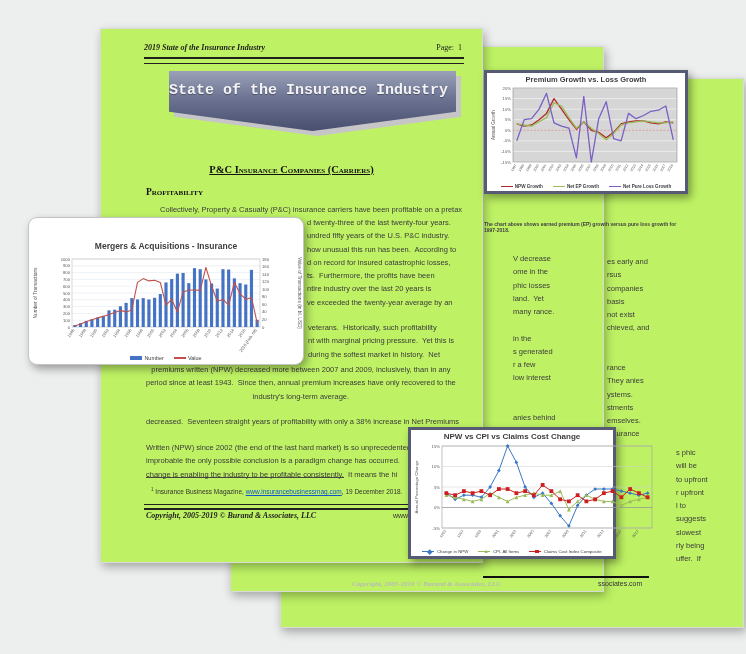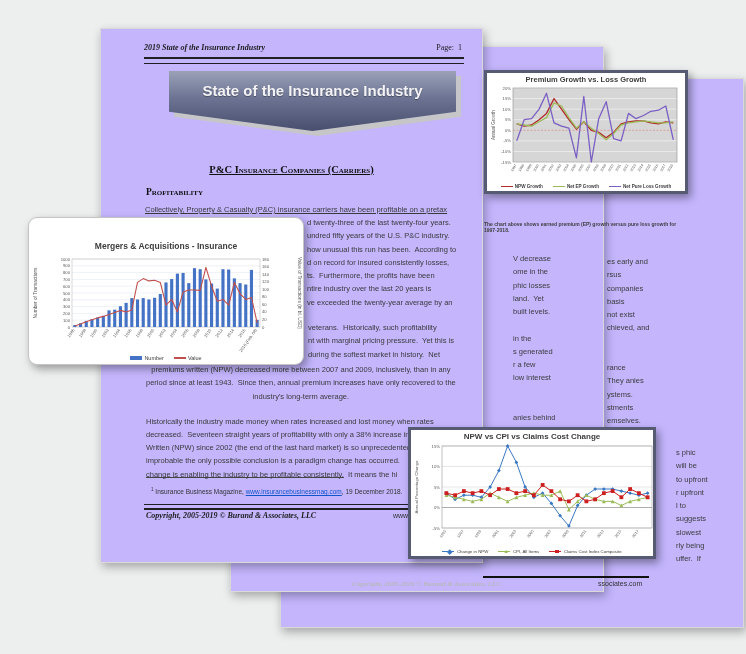--- a/index.html
+++ b/index.html
@@ -1,18 +1,18 @@
 <!DOCTYPE html>
 <html><head>
 <meta charset="utf-8">
 <style>
   html,body{margin:0;padding:0;background:#e9eaeb;}
   .canvas{position:relative;width:746px;height:654px;background:#edeeee;overflow:hidden;
           font-family:"Liberation Sans",sans-serif;}
-  .page{position:absolute;background:#c4b5fd;border:1px solid #d9d9d9;
+  .page{position:absolute;background:#bef264;border:1px solid #d9d9d9;
         box-shadow:2px 4px 9px rgba(0,0,0,.30);}
   .page3{left:280px;top:78px;width:462px;height:548px;z-index:1;}
   .page2{left:230px;top:46px;width:372px;height:544px;z-index:3;}
   .page1{left:100px;top:28px;width:381px;height:533px;z-index:6;}
   .col{position:absolute;font-size:7.5px;color:#3c3c3c;z-index:4;margin-top:21px;}
   .tl{height:13.25px;white-space:pre;}
   #pg3col{left:607px;top:236px;z-index:2;}
   #pg3col2{left:676px;top:427px;z-index:2;}
   #pg2col{left:513px;top:233px;z-index:4;}
   
@@ -20,29 +20,29 @@
              font-weight:bold;font-style:italic;font-size:8px;color:#1c1c1c;white-space:pre;}
   .hdr-page{position:absolute;right:20px;top:14px;font-family:"Liberation Serif",serif;
             font-size:8px;color:#1c1c1c;white-space:pre;margin-left:48px;}
   .hdr-rule{position:absolute;left:43px;right:18px;top:28px;height:4px;
             border-top:2.5px solid #202020;border-bottom:1px solid #202020;}
   .banner-sh{position:absolute;left:73px;top:47px;width:287px;height:60px;background:#c6c6c8;
              clip-path:polygon(0 0,100% 0,100% 68%,50% 100%,0 68%);}
   .banner{position:absolute;left:68px;top:42px;width:287px;height:60px;
           background:linear-gradient(180deg,#9aa1b7 0%,#6a7191 48%,#474e6e 100%);
           clip-path:polygon(0 0,100% 0,100% 68%,50% 100%,0 68%);
-          color:#f3f3f5;font-family:Liberation Sans, sans-serif;font-weight:bold;font-size:15px;
-          text-align:center;padding-top:11px;box-sizing:border-box;text-shadow:0 1px 1px rgba(0,0,0,.35);}
+          color:#f3f3f5;font-family:Liberation Mono, monospace;font-weight:bold;font-size:15px;
+          text-align:left;padding-top:11px;box-sizing:border-box;text-shadow:0 1px 1px rgba(0,0,0,.35);}
   .sec-head{position:absolute;left:0;top:135px;width:100%;text-align:center;
             font-family:"Liberation Serif",serif;font-variant:small-caps;font-weight:bold;
             font-size:10.5px;color:#111;text-decoration:underline;}
   .sub-head{position:absolute;left:45px;top:158px;font-family:"Liberation Serif",serif;
             font-variant:small-caps;font-weight:bold;font-size:9.5px;color:#111;}
   .blk{position:absolute;font-size:7.5px;color:#3a3a3a;}
-  #p1-first{left:44px;top:176px;text-decoration:underline;}
+  #p1-first{left:59px;top:176px;}
   #p1-rest{left:206px;top:189px;}
   #p2-right{left:207px;top:294px;}
   #p2-full{left:45px;top:336px;text-align:center;}
   #p3-a{left:45px;top:388px;}
   #p3-b{left:45px;top:414px;}
   .fn-divider{position:absolute;left:45px;top:448px;width:198px;border-top:1px solid #444;}
   .footnote{position:absolute;left:50px;top:458px;font-size:6.5px;color:#333;white-space:pre;}
   .footnote sup{font-size:4.5px;}
   .footnote a{color:#1155cc;text-decoration:underline;}
   .ftr-rule{position:absolute;left:43px;right:16px;top:475px;height:3px;
@@ -66,21 +66,21 @@
   .sw-diamond{transform:rotate(45deg);}
   .sw-triangle{clip-path:polygon(50% 0,100% 100%,0 100%);}
   #ma-card{left:28px;top:217px;width:276px;height:148px;border:1px solid #c4c4c4;border-radius:9px;
            box-shadow:3px 4px 8px rgba(0,0,0,.35);z-index:8;padding:3px 0 0 0;}
   #ma-card .card-title{font-size:8.5px;padding-top:4px;margin-top:16px;}
   #ma-card .legend{font-size:5.5px;}
   #prem-card{left:484px;top:70px;width:204px;border:3px solid #565b73;
              box-shadow:3px 4px 8px rgba(0,0,0,.38);z-index:8;padding:2px 0;}
   #prem-card .card-title{font-size:7.5px;}
   #prem-card .legend{font-size:4.6px;font-weight:bold;}
-  #npw-card{left:408px;top:427px;width:248px;border:3px solid #565b73;
+  #npw-card{left:408px;top:427px;width:208px;border:3px solid #565b73;
             box-shadow:3px 4px 8px rgba(0,0,0,.38);z-index:9;padding:2px 0;}
   #npw-card .card-title{font-size:8px;}
   #npw-card .legend{font-size:4.4px;}
   .caption{position:absolute;left:484px;top:221px;width:202px;font-size:5px;font-weight:600;
            color:#404040;z-index:7;}
   .chart-host{display:block;line-height:0;text-align:center;}
 </style>
 </head>
 <body>
 
@@ -114,21 +114,21 @@
       <div class="tl">rly being</div>
       <div class="tl">uffer.  If</div>
     </div>
 
   <div class="page page2"></div>
   <div class="col" id="pg2col">
       <div class="tl">V decrease</div>
       <div class="tl">ome in the</div>
       <div class="tl">phic losses</div>
       <div class="tl">land.  Yet</div>
-      <div class="tl">built levels.</div>
+      <div class="tl">many rance.</div>
       <div class="tl"></div>
       <div class="tl">in the</div>
       <div class="tl">s generated</div>
       <div class="tl">r a few</div>
       <div class="tl">low interest</div>
       <div class="tl"></div>
       <div class="tl"></div>
       <div class="tl">anies behind</div>
       <div class="tl">ement in</div>
       <div class="tl">land of</div>
@@ -149,37 +149,36 @@
     <div class="sec-head">P&amp;C Insurance Companies (Carriers)</div>
     <div class="sub-head">Profitability</div>
 
     <div class="blk" id="p1-first">
         <div class="tl">Collectively, Property &amp; Casualty (P&amp;C) insurance carriers have been profitable on a pretax</div>
       </div>
     <div class="blk" id="p1-rest">
         <div class="tl">d twenty-three of the last twenty-four years.</div>
         <div class="tl">undred fifty years of the U.S. P&amp;C industry.</div>
         <div class="tl">how unusual this run has been.  According to</div>
-        <div class="tl">d on record for insured consistently losses,</div>
+        <div class="tl">d on record for insured catastrophic losses,</div>
         <div class="tl">ts.  Furthermore, the profits have been</div>
         <div class="tl">ntire industry over the last 20 years is</div>
         <div class="tl">ve exceeded the twenty-year average by an</div>
       </div>
     <div class="blk" id="p2-right">
         <div class="tl">veterans.  Historically, such profitability</div>
         <div class="tl">nt with marginal pricing pressure.  Yet this is</div>
         <div class="tl">during the softest market in history.  Net</div>
       </div>
     <div class="blk" id="p2-full">
         <div class="tl">premiums written (NPW) decreased more between 2007 and 2009, inclusively, than in any</div>
         <div class="tl">period since at least 1943.  Since then, annual premium increases have only recovered to the</div>
         <div class="tl">industry's long-term average.</div>
       </div>
     <div class="blk" id="p3-a">
-        <div class="tl">Historically the industry made money when rates increased and lost money when rates</div>
         <div class="tl">decreased.  Seventeen straight years of profitability with only a 38% increase in Net Premiums</div>
       </div>
     <div class="blk" id="p3-b">
         <div class="tl">Written (NPW) since 2002 (the end of the last hard market) is so unprecedented</div>
         <div class="tl">improbable the only possible conclusion is a paradigm change has occurred.</div>
         <div class="tl">change is enabling the industry to be profitable consistently.  It means the hi</div>
       </div>
 
     <div class="fn-divider"></div>
     <div class="footnote"><sup>1</sup><span> Insurance Business Magazine, </span><a href="#">www.insurancebusinessmag.com</a><span>, 19 December 2018.</span></div>

